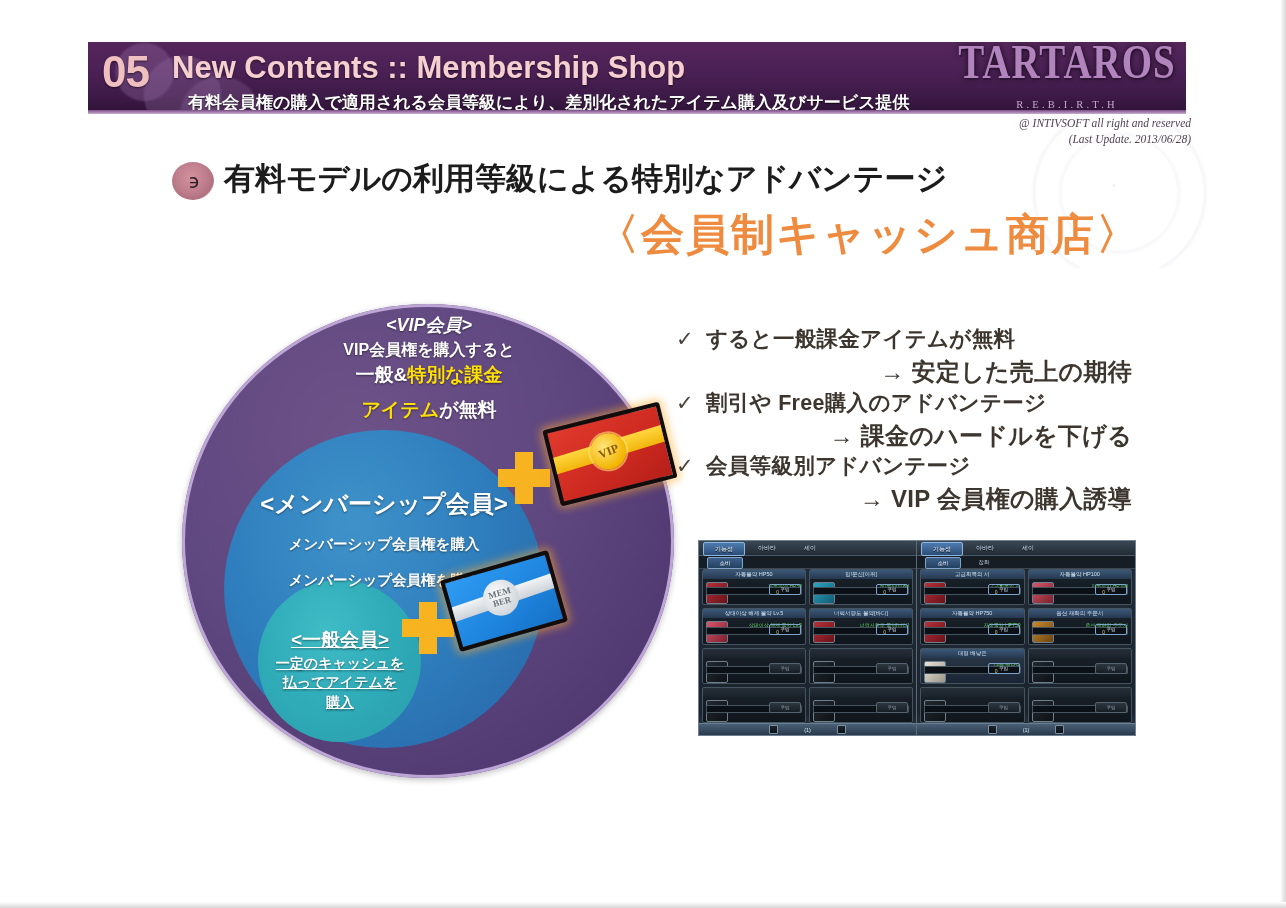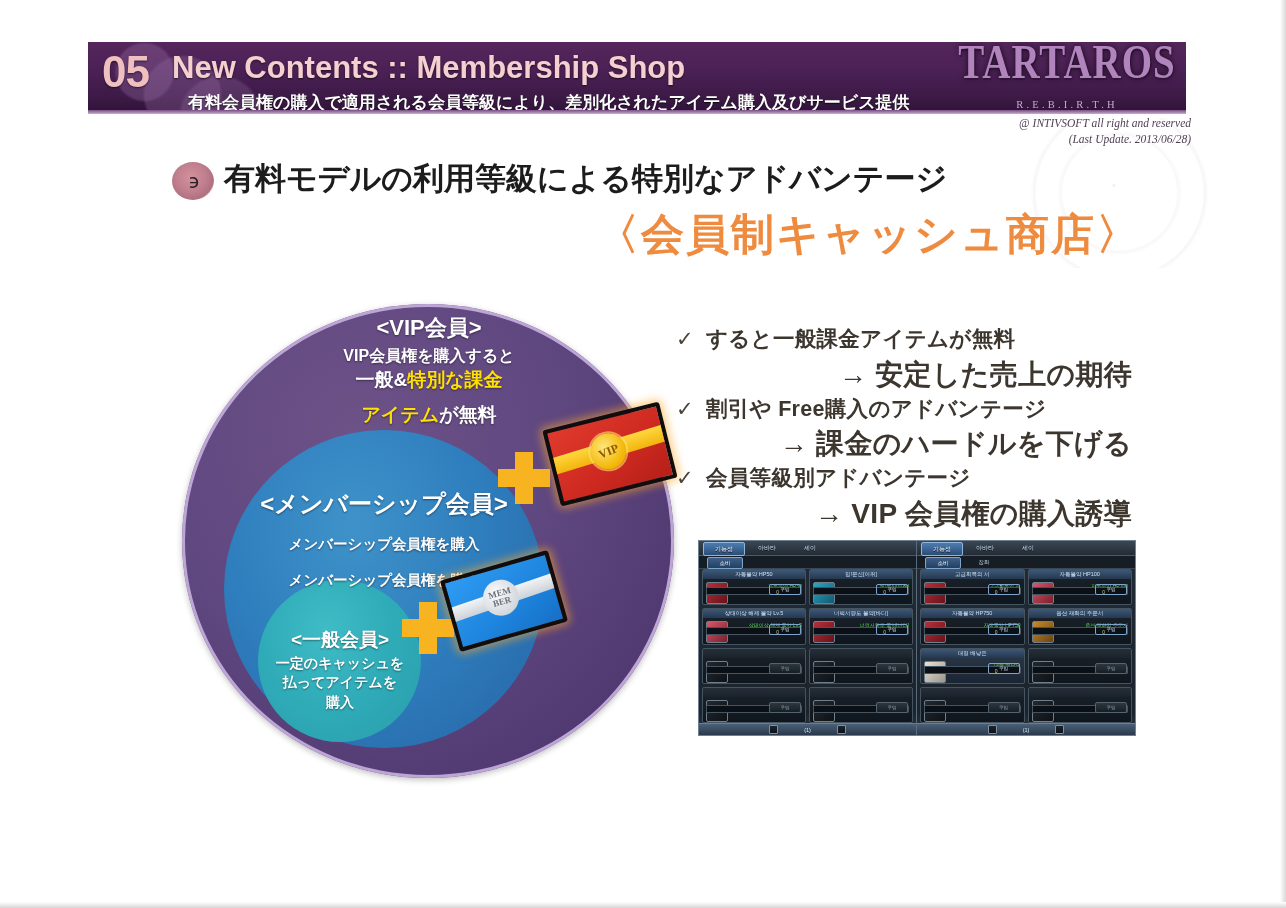--- a/index.html
+++ b/index.html
@@ -115,29 +115,29 @@
     position:absolute;left:44px;top:128px;width:320px;height:318px;border-radius:50%;
     background:radial-gradient(ellipse at 40% 30%, #3f92c9 0%, #2f7fbe 45%, #2a6fb0 78%, #2a63a6 100%);
   }
   .circle-gen{
     position:absolute;left:78px;top:278px;width:163px;height:162px;border-radius:50%;
     background:radial-gradient(ellipse at 42% 32%, #3fbcc6 0%, #2fabb8 50%, #2a9cab 100%);
   }
   .venn-text{position:absolute;text-align:center;color:#fff;line-height:1.3;
     text-shadow:0 1px 2px rgba(0,0,0,.45);}
   .vt-vip{left:96px;top:12px;width:306px;}
-  .vt-vip .t1{font-size:22px;font-weight:bold;letter-spacing:0px;}
+  .vt-vip .t1{font-size:18px;font-weight:bold;letter-spacing:0px;font-style:italic;}
   .vt-vip .t2{font-size:16px;font-weight:bold;margin-top:3px;}
   .vt-vip .t3{font-size:19px;font-weight:bold;margin-top:2px;}
   .vt-vip .t4{font-size:19px;font-weight:bold;margin-top:10px;}
   .hi{color:#ffe000;}
   .vt-mem{left:48px;top:186px;width:312px;}
   .vt-mem .t1{font-size:24px;font-weight:bold;}
   .vt-mem .t2{font-size:14.5px;font-weight:bold;margin-top:16px;line-height:1.35;}
-  .vt-gen{left:62px;top:326px;width:196px;}
+  .vt-gen{left:62px;top:326px;width:196px;text-decoration:underline;}
   .vt-gen .t1{font-size:19px;font-weight:bold;}
   .vt-gen .t2{font-size:14px;font-weight:bold;margin-top:1px;line-height:1.32;}
 
   
   .plus{position:absolute;}
   .plus i{position:absolute;background:#f7b320;display:block;}
   .plus .bar-h{left:0;top:17px;width:52px;height:18px;}
   .plus .bar-v{left:17px;top:0;width:18px;height:52px;}
   .plus-vip{left:318px;top:150px;}
   .plus-mem{left:222px;top:300px;}
@@ -165,21 +165,21 @@
     background:radial-gradient(circle at 40% 35%,#fbfcfd,#d3d8dd 70%,#b9bfc5 100%);
     display:flex;flex-direction:column;align-items:center;justify-content:center;line-height:1;}
   .card-mem .seal span{font-size:9px;font-weight:bold;color:#6b737a;
     font-family:"Liberation Serif","DejaVu Serif",serif;}
 
   
   .blist{position:absolute;left:676px;top:326px;width:470px;color:#3d362f;}
   .brow{display:flex;align-items:flex-start;margin-bottom:1px;}
   .bcheck{width:30px;flex:0 0 30px;font-size:21px;color:#4a4139;line-height:1.25;}
   .btxt{font-size:21.5px;font-weight:bold;line-height:1.3;letter-spacing:.3px;}
-  .barrow{text-align:right;font-size:28px;font-weight:bold;line-height:1.45;
+  .barrow{text-align:right;font-size:24px;font-weight:bold;line-height:1.45;
     letter-spacing:.3px;padding-right:14px;color:#3d362f;}
 
   
   .shot{position:absolute;left:698px;top:540px;width:438px;height:196px;
     background:#0d1117;border:1px solid #6f8092;box-sizing:border-box;
     display:flex;}
   .shot-pane{position:relative;width:50%;height:100%;box-sizing:border-box;
     background:linear-gradient(to bottom,#2b3642 0%,#212b36 12%,#1b242d 88%,#2d3946 100%);
     border-right:1px solid #5b6b7c;overflow:hidden;}
   .shot-pane:last-child{border-right:none;}

